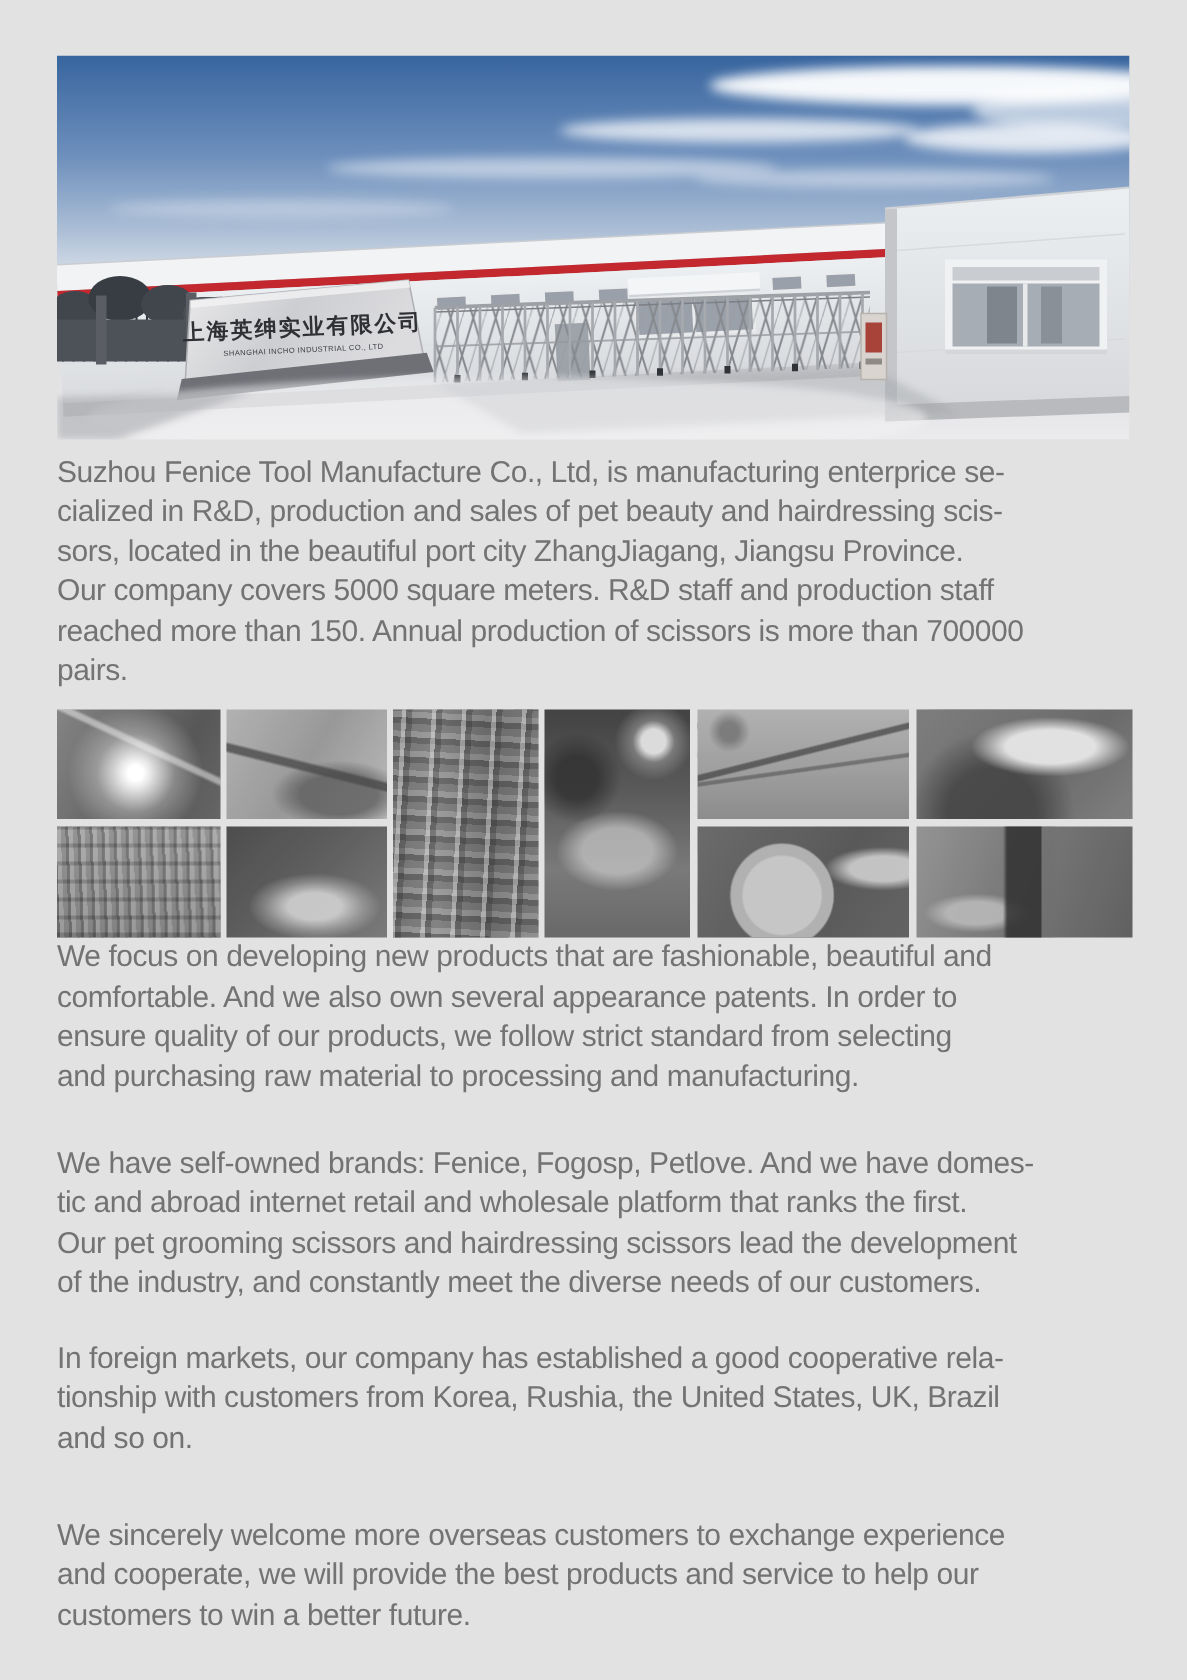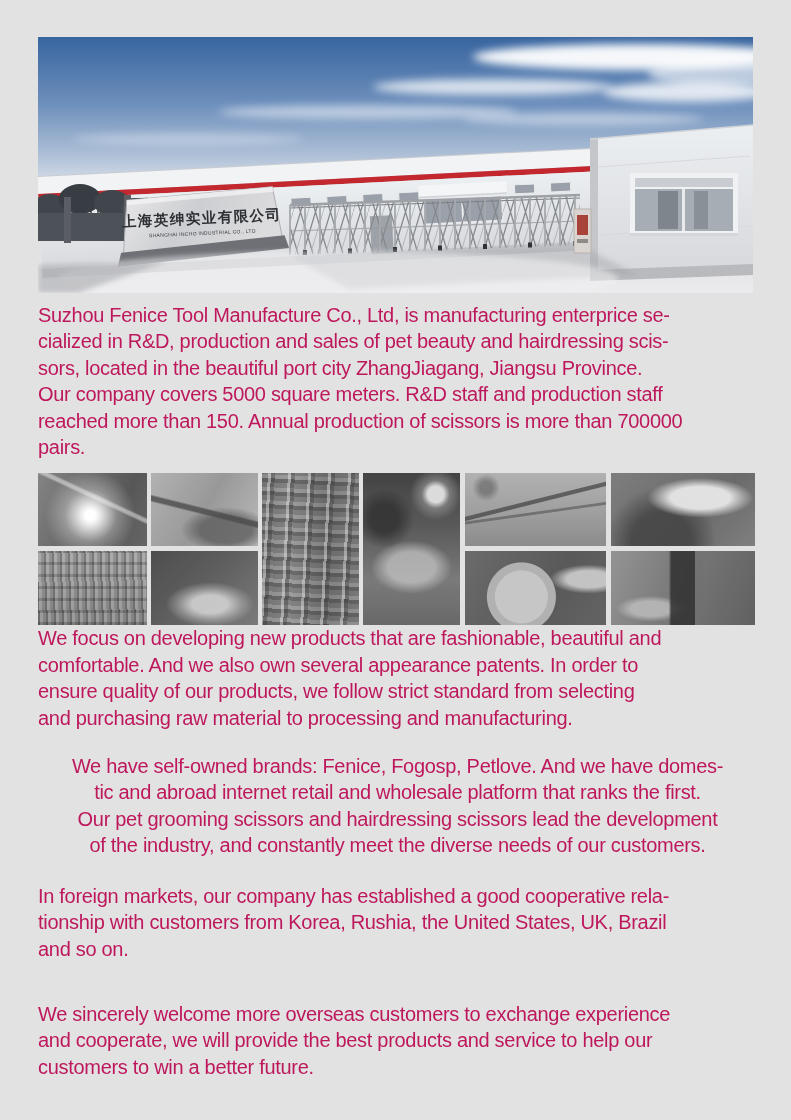--- a/index.html
+++ b/index.html
@@ -17,25 +17,25 @@
     display:block;
   }
   .hero svg{display:block;}
   .para{
     margin:0 36px 0 38px;
     width:719px;
     font-size:20px;
     line-height:26.4px;
     letter-spacing:-0.3px;
     white-space:pre-line;
-    color:#be185d;
+    color:#737373;
   }
   .para.p-intro{margin-top:9px;}
   .para.p-quality{}
-  .para.p-brands{margin-top:22px;text-align:center;}
+  .para.p-brands{margin-top:32px;}
   .para.p-markets{margin-top:24px;}
   .para.p-welcome{margin-top:39px;}
 
   
   .gallery{
     margin:13px 36px 0 38px;
     height:152px;
     display:flex;
     gap:4.5px;
     filter:grayscale(1) contrast(0.82) brightness(1.1);

